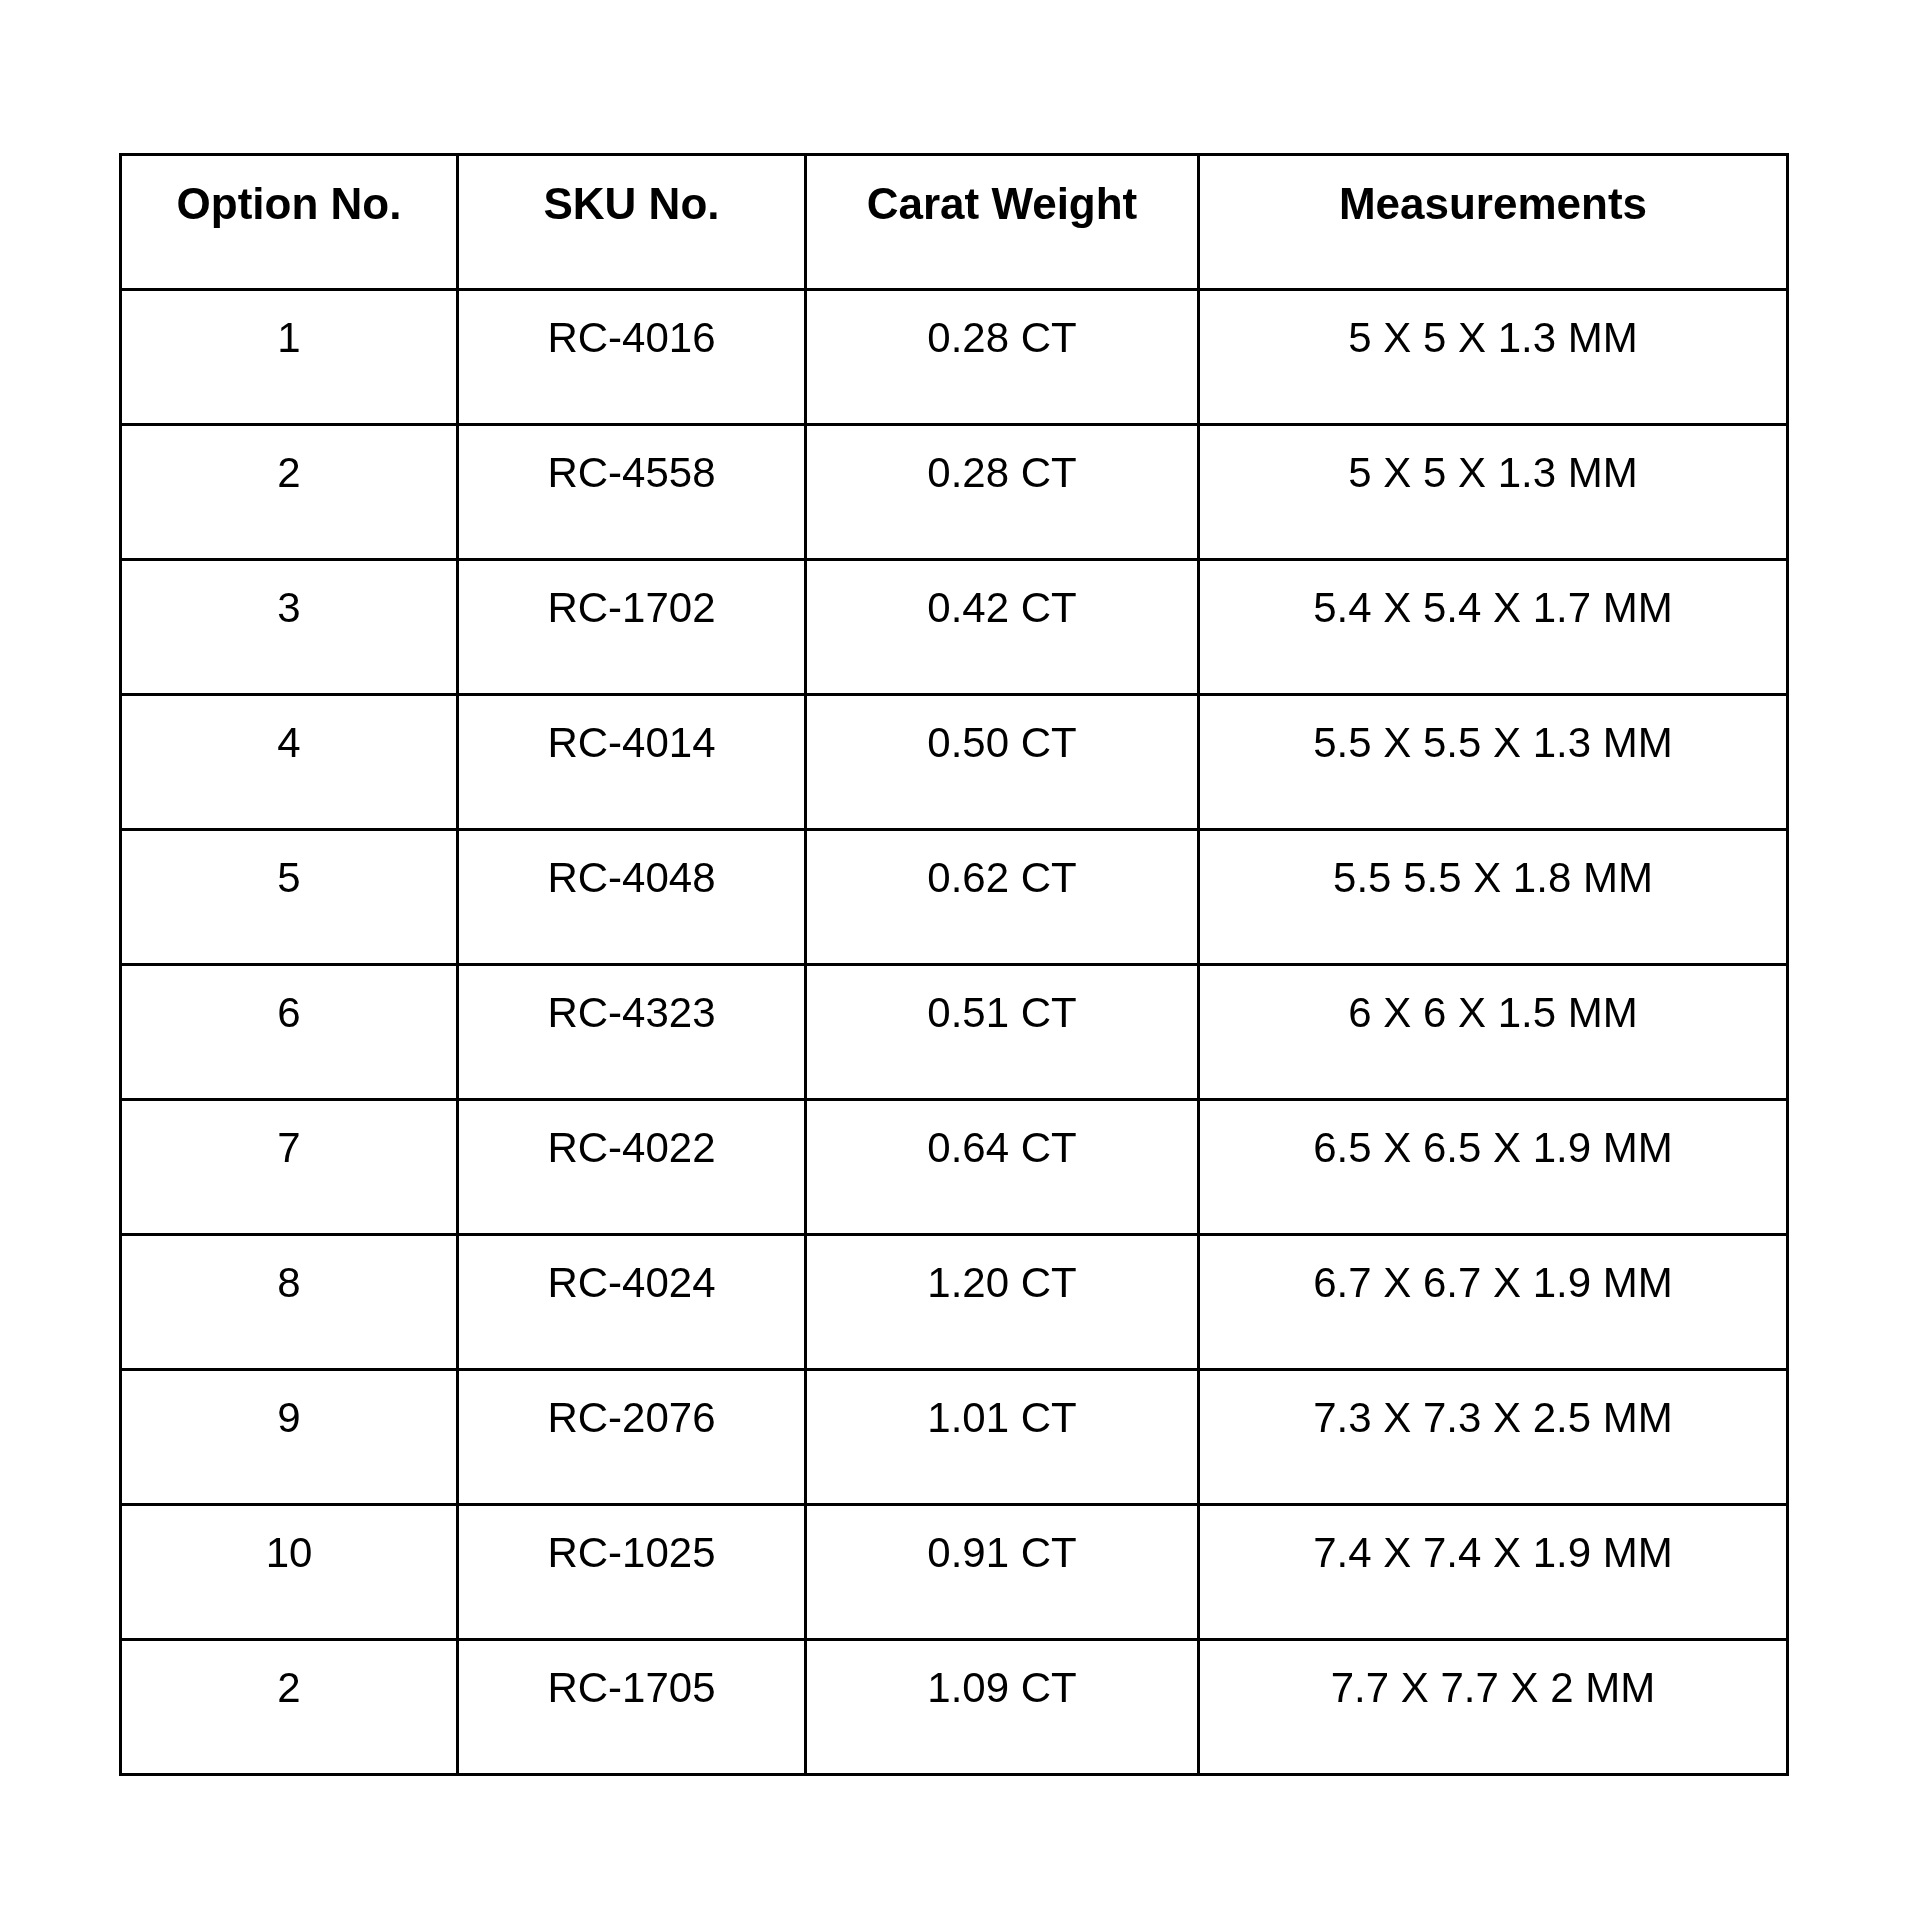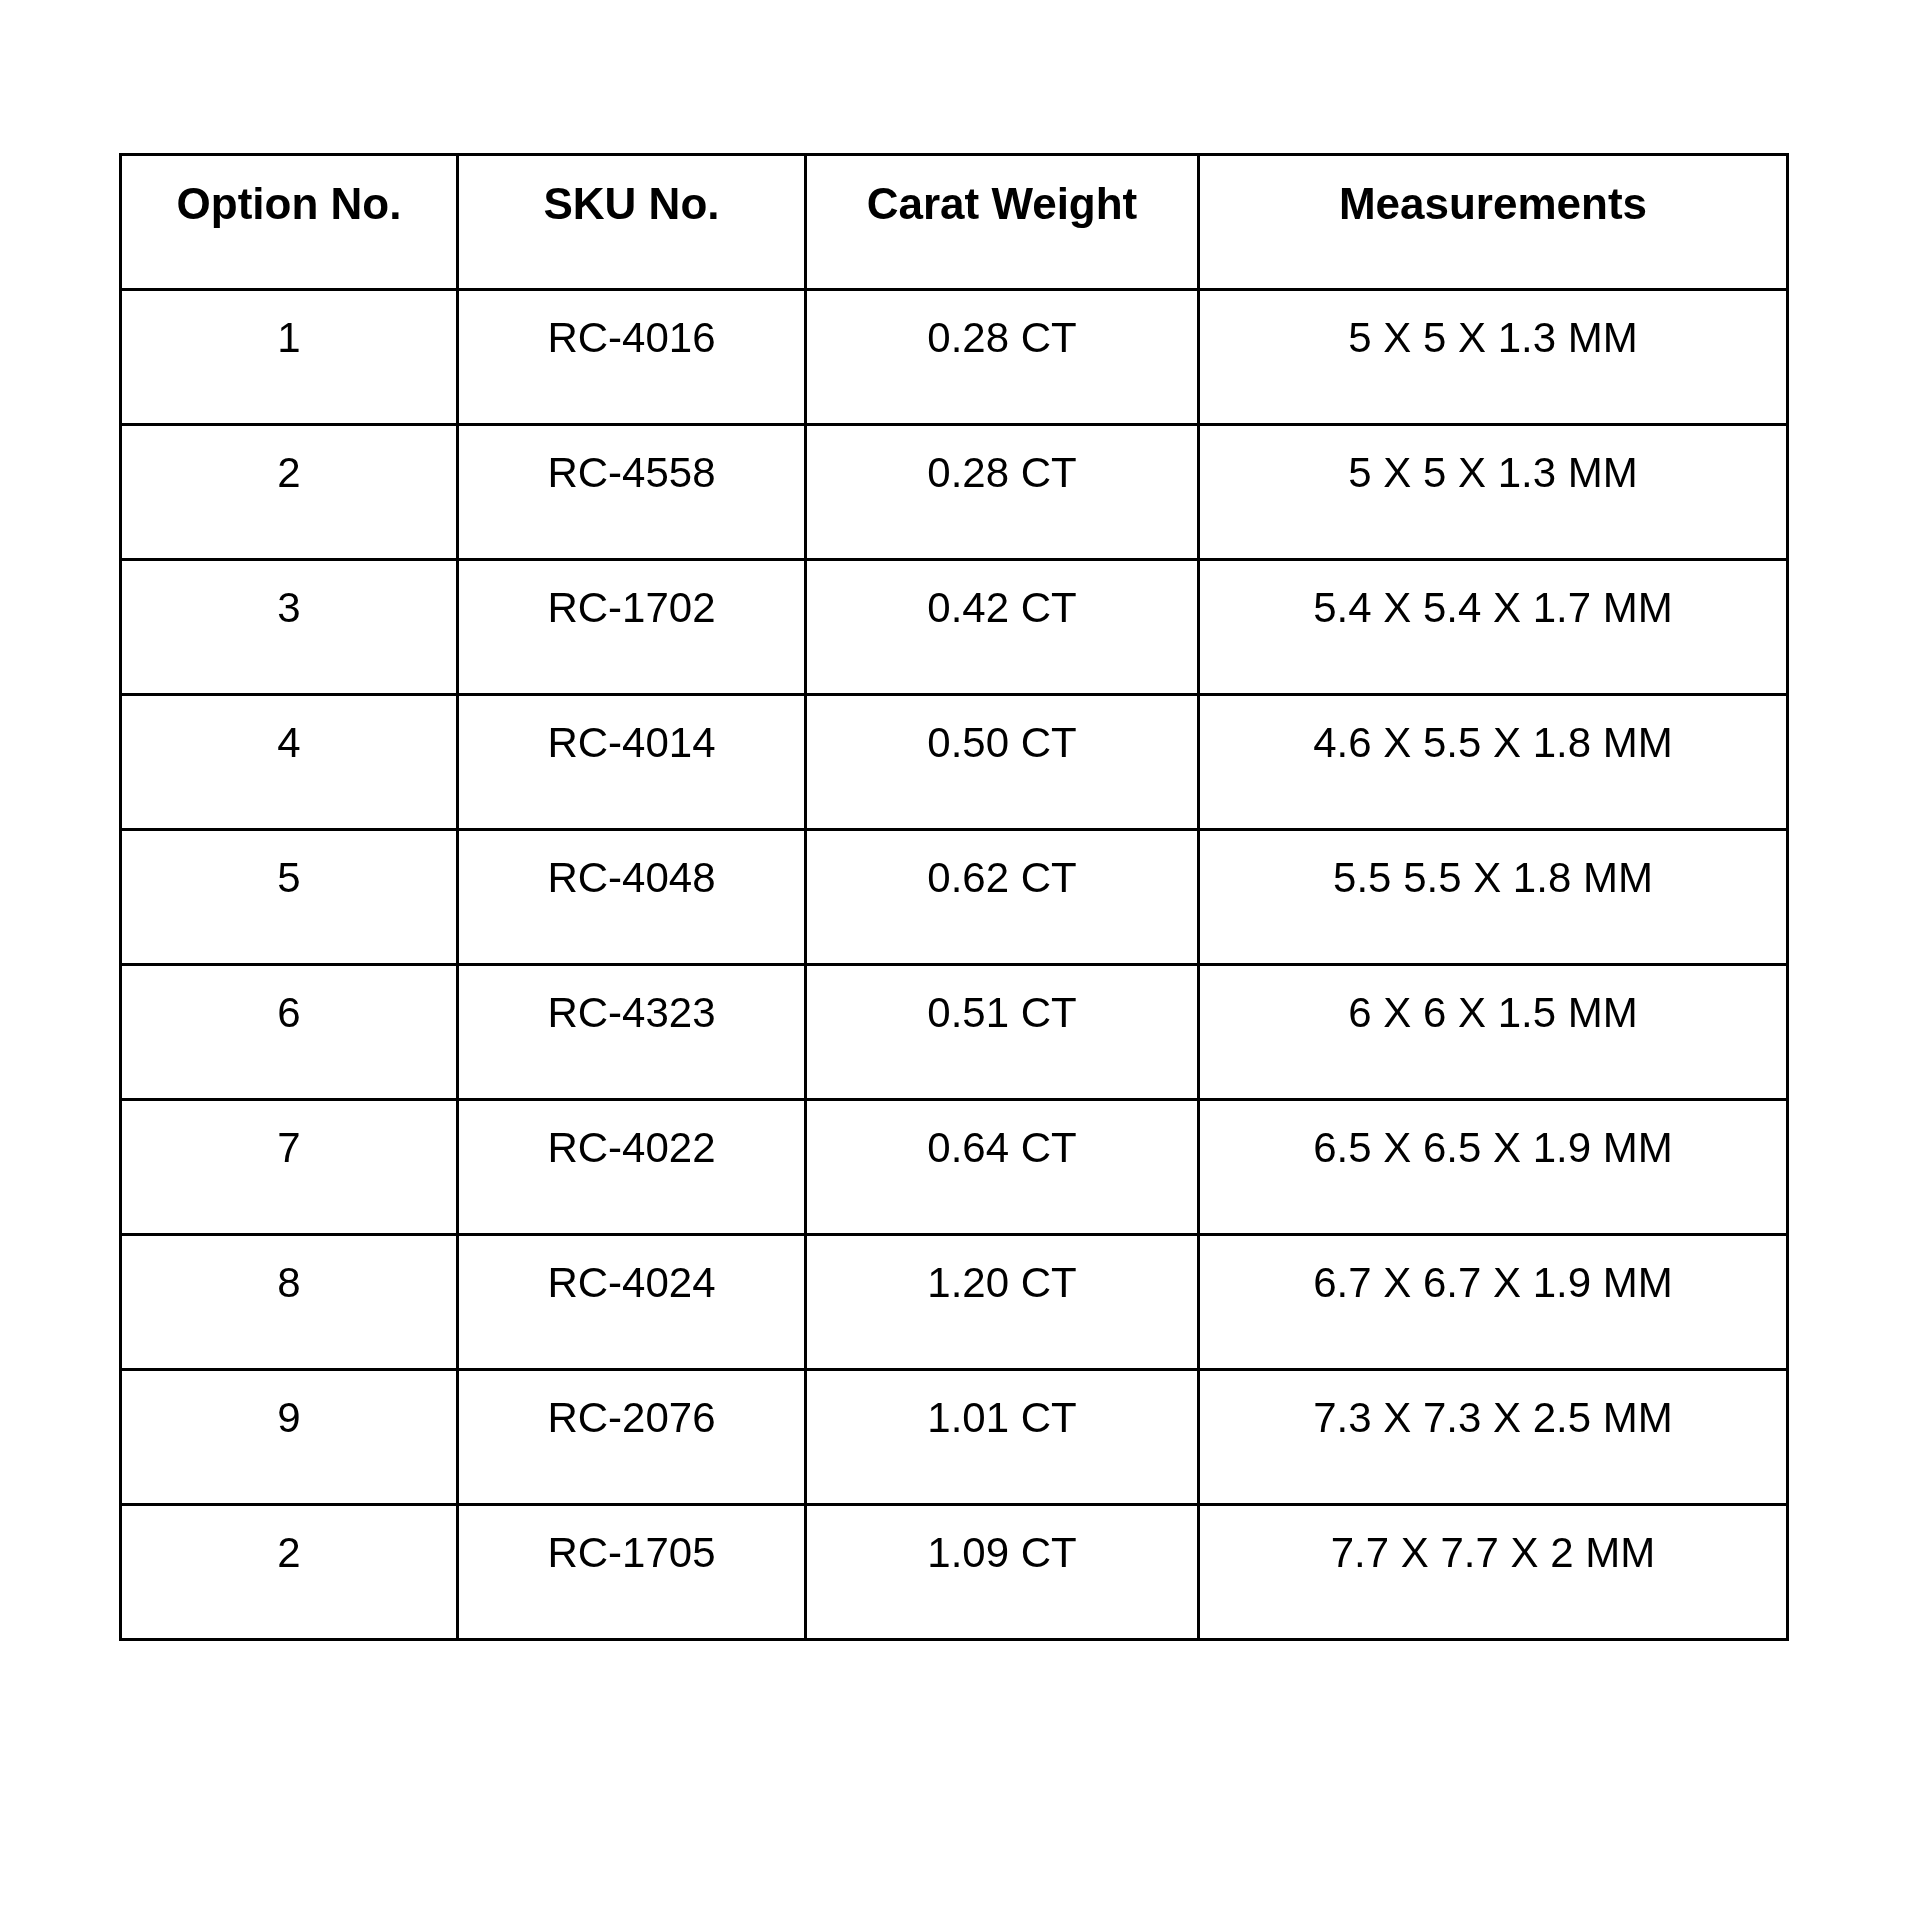--- a/index.html
+++ b/index.html
@@ -137,21 +137,21 @@
           <td>
               <div class="cell-inner">4</div>
             </td>
           <td>
               <div class="cell-inner">RC-4014</div>
             </td>
           <td>
               <div class="cell-inner">0.50 CT</div>
             </td>
           <td>
-              <div class="cell-inner">4.6 X 5.5 X 1.8 MM</div>
+              <div class="cell-inner">5.5 X 5.5 X 1.3 MM</div>
             </td>
         </tr>
         <tr>
           <td>
               <div class="cell-inner">5</div>
             </td>
           <td>
               <div class="cell-inner">RC-4048</div>
             </td>
           <td>
@@ -208,20 +208,34 @@
               <div class="cell-inner">9</div>
             </td>
           <td>
               <div class="cell-inner">RC-2076</div>
             </td>
           <td>
               <div class="cell-inner">1.01 CT</div>
             </td>
           <td>
               <div class="cell-inner">7.3 X 7.3  X 2.5 MM</div>
+            </td>
+        </tr>
+        <tr>
+          <td>
+              <div class="cell-inner">10</div>
+            </td>
+          <td>
+              <div class="cell-inner">RC-1025</div>
+            </td>
+          <td>
+              <div class="cell-inner">0.91 CT</div>
+            </td>
+          <td>
+              <div class="cell-inner">7.4 X 7.4 X 1.9 MM</div>
             </td>
         </tr>
         <tr>
           <td>
               <div class="cell-inner">2</div>
             </td>
           <td>
               <div class="cell-inner">RC-1705</div>
             </td>
           <td>

